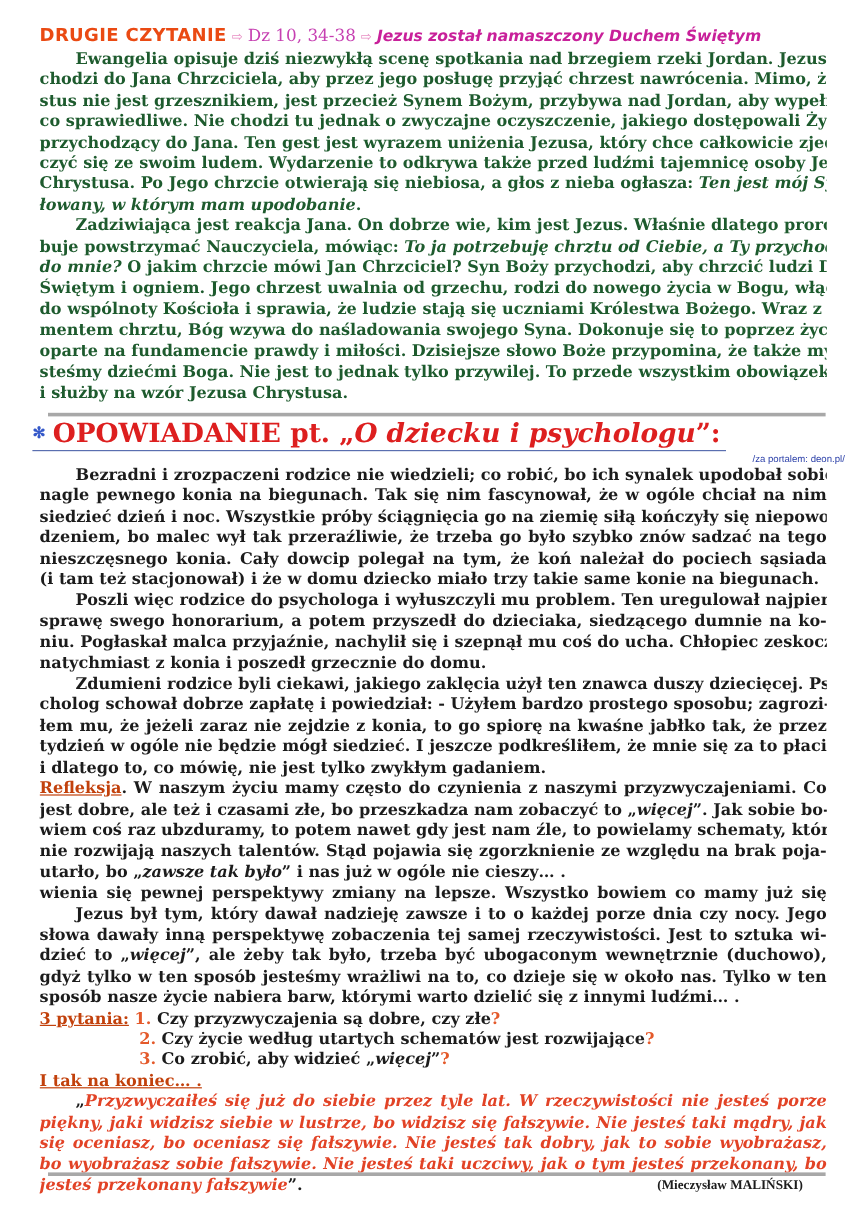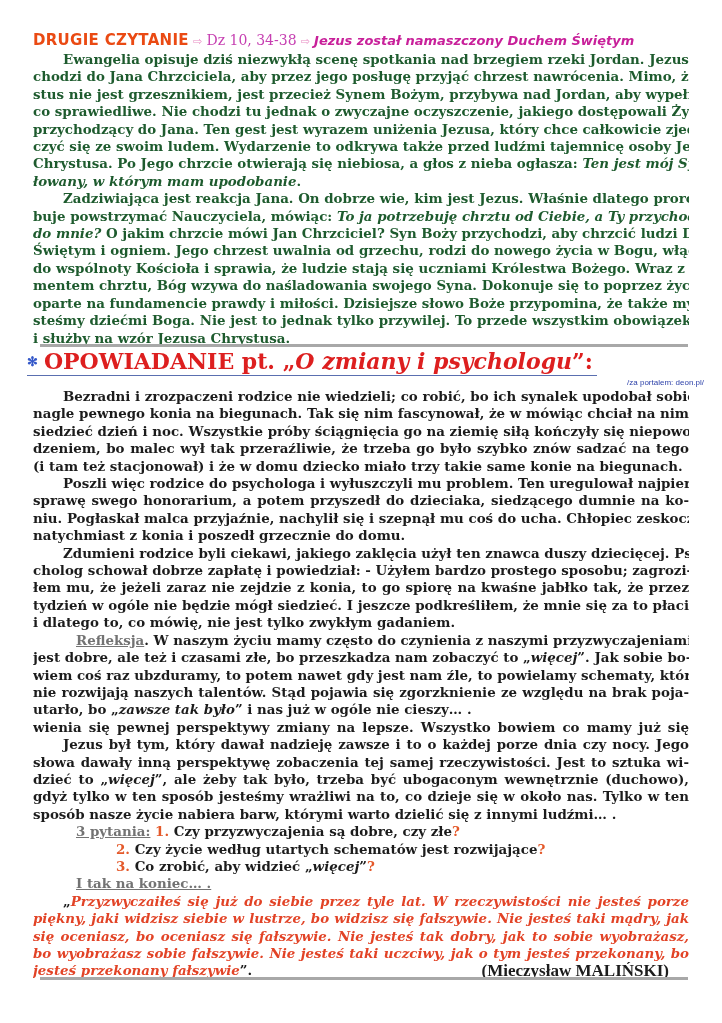--- a/index.html
+++ b/index.html
@@ -1,38 +1,38 @@
 <!DOCTYPE html>
 <html><head>
 <meta charset="utf-8">
 <style>
   html, body { margin:0; padding:0; background:#ffffff; }
   body { width:722px; height:1023px; position:relative; overflow:hidden; }
-  .page { position:absolute; left:33px; top:30px; width:656px; }
+  .page { position:absolute; left:33px; top:20px; width:656px; }
   .line { font-family:"DejaVu Serif","Liberation Serif",serif; font-weight:bold; font-size:13.4px; line-height:17.4px; text-align:justify; text-align-last:justify; white-space:nowrap; overflow:hidden; }
   .line.last { text-align-last:left; }
   .line.indent { text-indent:30px; }
   .hdr { font-family:"Liberation Sans","DejaVu Sans",sans-serif; font-weight:900; font-size:15px; line-height:19px; white-space:nowrap; }
   .hdr .label { color:#ea4a13; letter-spacing:0.3px; font-family:"DejaVu Sans",sans-serif; font-weight:bold; }
   .hdr .arrow { color:#e88fc4; font-size:11px; font-weight:normal; }
   .hdr .ref { color:#c63fb1; font-family:"DejaVu Serif",serif; font-weight:normal; font-size:14px; }
   .hdr .title { color:#c8209a; font-family:"DejaVu Sans",sans-serif; font-style:italic; font-weight:bold; font-size:13px; }
   .green { color:#1e5b2e; }
   .black { color:#1c1c1c; }
   .it { font-style:italic; }
   .rule { position:absolute; left:40px; width:648px; height:3px; background:#a8a8a8; }
   .story-title { position:absolute; left:27px; top:348px; white-space:nowrap; font-family:"DejaVu Serif","Liberation Serif",serif; font-weight:bold; font-size:22px; line-height:26px; color:#dd1f1f; border-bottom:1px solid #5a6fb0; padding-right:4px; }
   .story-title .star { color:#3458c9; font-size:13px; vertical-align:3px; margin-right:6px; }
   .story-title .it { font-style:italic; }
   .source { position:absolute; right:18px; top:378px; font-family:"Liberation Sans",sans-serif; font-weight:normal; font-size:8px; color:#2a3fa8; }
-  .blue-label { color:#737373; text-decoration:underline; font-family:"DejaVu Serif",serif; font-weight:bold;margin-left:43px; }
+  .blue-label { color:#c2410c; text-decoration:underline; font-family:"DejaVu Serif",serif; font-weight:bold; }
   .num { color:#e4592a; }
   .qm { color:#e4592a; }
   .quote { color:#e24326; font-style:italic; }
-  .author { font-family:"Liberation Serif",serif; font-weight:bold; font-size:17px; color:#1c1c1c; float:right; margin-right:20px; text-align-last:auto; }
+  .author { font-family:"Liberation Serif",serif; font-weight:bold; font-size:11px; color:#1c1c1c; float:right; margin-right:20px; text-align-last:auto; }
 </style>
 </head>
 <body>
 
 <div class="page">
 
   <div class="hdr">
     <span class="label">DRUGIE CZYTANIE</span>
     <span class="arrow">⇨</span>
     <span class="ref">Dz 10, 34-38</span>
@@ -57,29 +57,30 @@
     <div class="line">mentem chrztu, Bóg wzywa do naśladowania swojego Syna. Dokonuje się to poprzez życie</div>
     <div class="line">oparte na fundamencie prawdy i miłości. Dzisiejsze słowo Boże przypomina, że także my je-</div>
     <div class="line">steśmy dziećmi Boga. Nie jest to jednak tylko przywilej. To przede wszystkim obowiązek życia</div>
     <div class="line last">i służby na wzór Jezusa Chrystusa.</div>
   </div>
 </div>
 
 <div class="rule" style="top:344px;"></div>
 
 <div class="story-title">
-  <span class="star">✻</span><span>OPOWIADANIE pt. „</span><span class="it">O zmiany i psychologu</span><span>”:</span>
+  <span class="star">✻</span><span>OPOWIADANIE pt. „</span><span class="it">O dziecku i psychologu</span><span>”:</span>
 </div>
 <div class="source">/za portalem: deon.pl/</div>
 
 <div class="page black" style="top:388px;">
   <div class="line indent">Bezradni i zrozpaczeni rodzice nie wiedzieli; co robić, bo ich synalek upodobał sobie</div>
-  <div class="line">nagle pewnego konia na biegunach. Tak się nim fascynował, że w mówiąc chciał na nim</div>
+  <div class="line">nagle pewnego konia na biegunach. Tak się nim fascynował, że w ogóle chciał na nim</div>
   <div class="line">siedzieć dzień i noc. Wszystkie próby ściągnięcia go na ziemię siłą kończyły się niepowo-</div>
   <div class="line">dzeniem, bo malec wył tak przeraźliwie, że trzeba go było szybko znów sadzać na tego</div>
+  <div class="line">nieszczęsnego konia. Cały dowcip polegał na tym, że koń należał do pociech sąsiada</div>
   <div class="line last">(i tam też stacjonował) i że w domu dziecko miało trzy takie same konie na biegunach.</div>
   <div class="line indent">Poszli więc rodzice do psychologa i wyłuszczyli mu problem. Ten uregulował najpierw</div>
   <div class="line">sprawę swego honorarium, a potem przyszedł do dzieciaka, siedzącego dumnie na ko-</div>
   <div class="line">niu. Pogłaskał malca przyjaźnie, nachylił się i szepnął mu coś do ucha. Chłopiec zeskoczył</div>
   <div class="line last">natychmiast z konia i poszedł grzecznie do domu.</div>
   <div class="line indent">Zdumieni rodzice byli ciekawi, jakiego zaklęcia użył ten znawca duszy dziecięcej. Psy-</div>
   <div class="line">cholog schował dobrze zapłatę i powiedział: - Użyłem bardzo prostego sposobu; zagrozi-</div>
   <div class="line">łem mu, że jeżeli zaraz nie zejdzie z konia, to go spiorę na kwaśne jabłko tak, że przez</div>
   <div class="line">tydzień w ogóle nie będzie mógł siedzieć. I jeszcze podkreśliłem, że mnie się za to płaci</div>
   <div class="line last">i dlatego to, co mówię, nie jest tylko zwykłym gadaniem.</div>

